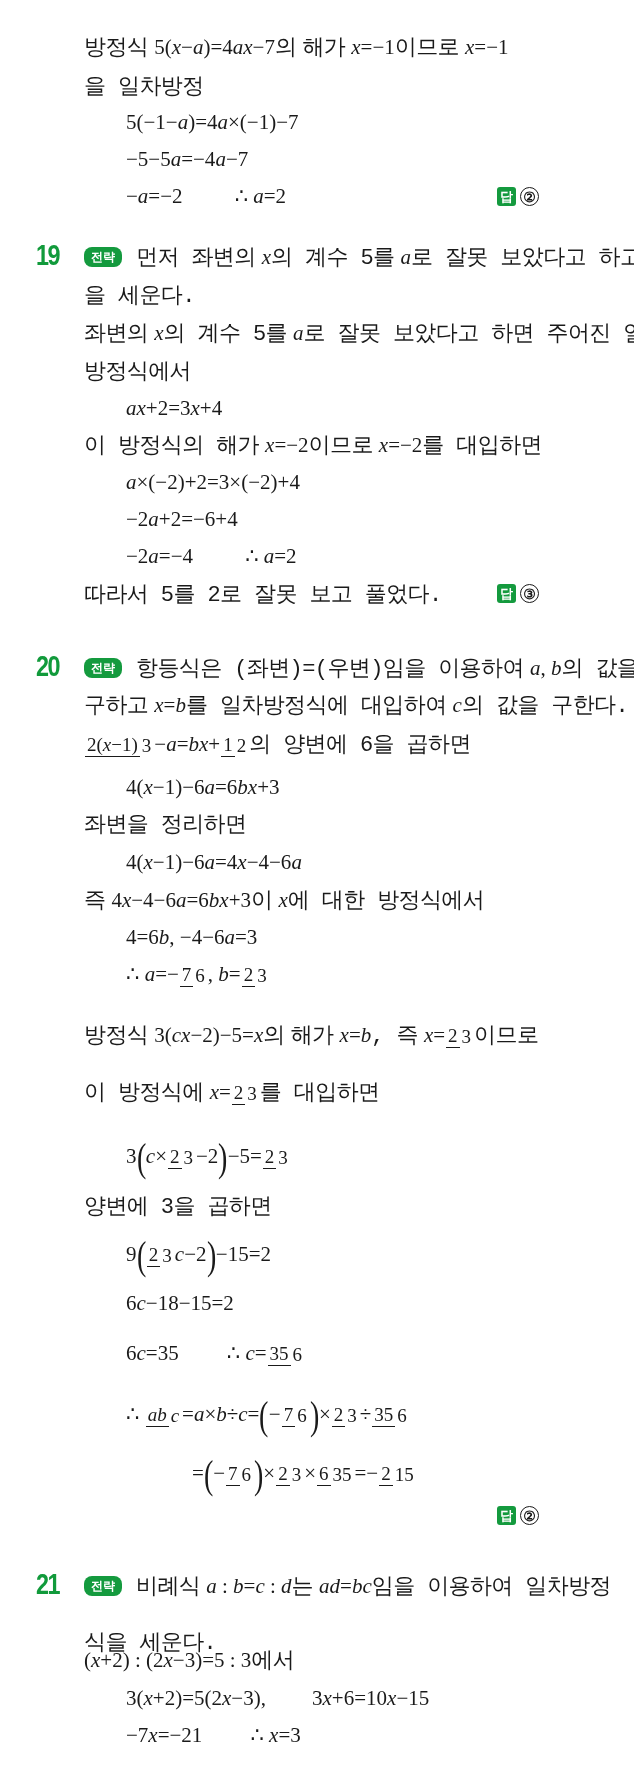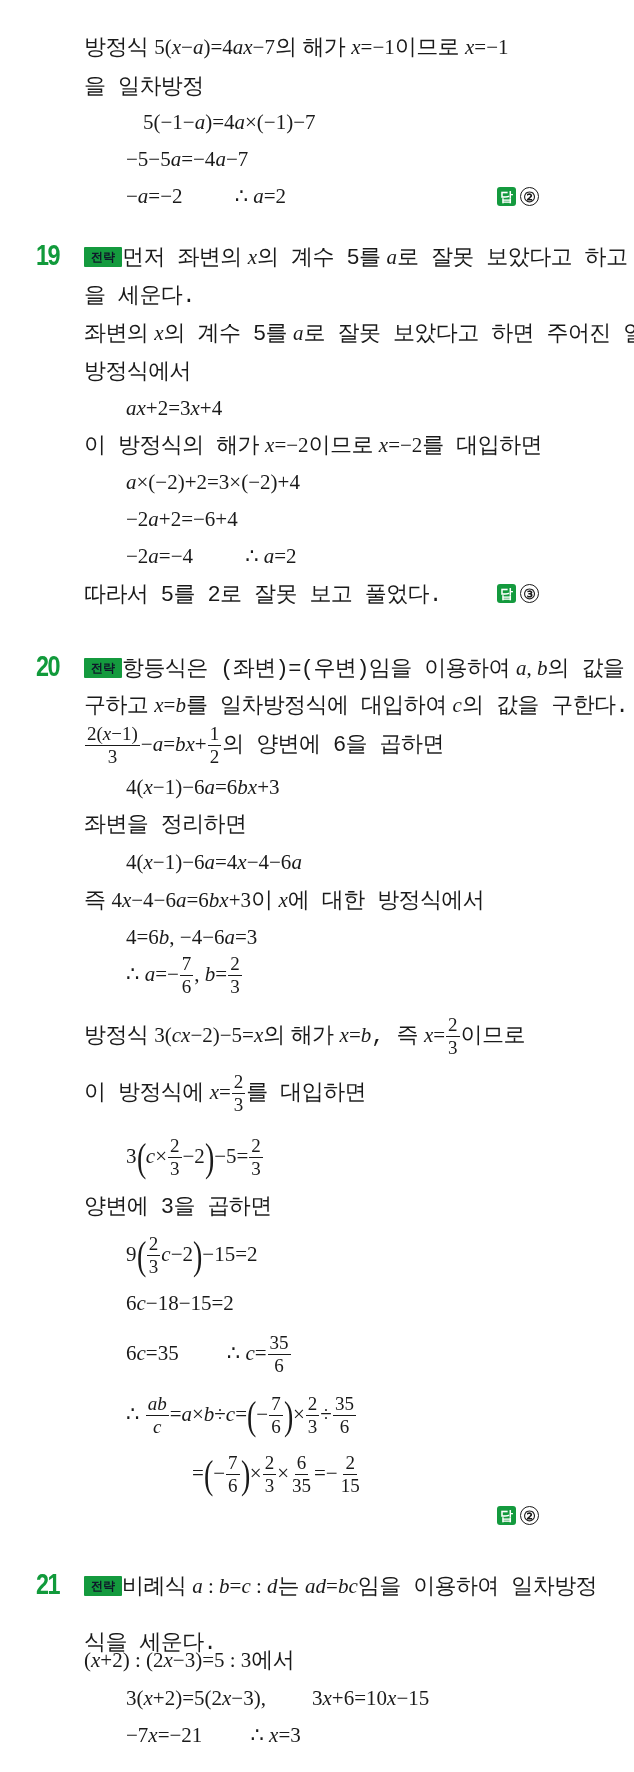--- a/index.html
+++ b/index.html
@@ -2,52 +2,52 @@
 <html><head>
 <meta charset="utf-8">
 <style>
   html, body { margin: 0; padding: 0; background: #ffffff; }
   body { width: 634px; height: 1772px; position: relative; overflow: hidden;
          font-family: "DejaVu Sans", "Liberation Sans", sans-serif; color: #1a1a1a; }
   .line { position: absolute; left: 0; white-space: nowrap; font-size: 19px; line-height: 28px; }
   .t { font-family: Liberation Mono, monospace; font-size: 22px; letter-spacing: -0.6px; }
   .m { font-family: "Liberation Serif", "DejaVu Serif", serif; font-size: 21px; }
   .mi { font-family: "Liberation Serif", "DejaVu Serif", serif; font-style: italic; font-size: 21px; }
-  .frac { display: inline-flex; flex-direction: column; align-items: center; vertical-align: middle;
+  .frac { display: inline-flex; flex-direction: row; align-items: center; vertical-align: middle;
           font-family: "Liberation Serif", serif; font-size: 19px; line-height: 20px; margin: 0 1px; }
   .frac .num { padding: 0 2px 1px 2px; border-bottom: 1.2px solid #1a1a1a; }
   .frac .den { padding: 1px 2px 0 2px; }
   .frac.it .num, .frac.it .den { font-style: italic; }
   .bigp { font-family: "Liberation Serif", serif; font-size: 40px; line-height: 40px; vertical-align: middle;
           display: inline-block; transform: scaleX(0.7); margin: 0 -2px; }
   .qnum { position: absolute; left: 36px; font-family: "Liberation Sans", sans-serif; font-weight: bold;
           color: #119a3b; font-size: 30px; letter-spacing: -2px; transform: scaleX(0.78); transform-origin: left; }
-  .strategy { display: inline-block; background: #149a3e; color: #0f172a; font-size: 12px; font-weight: bold;
-              border-radius: 1px; padding: 2px 7px; line-height: 16px; vertical-align: 3px; margin-right: 0; }
+  .strategy { display: inline-block; background: #149a3e; color: #ffffff; font-size: 12px; font-weight: bold;
+              border-radius: 8px; padding: 2px 7px; line-height: 16px; vertical-align: 3px; margin-right: 14px; }
   .answer { position: absolute; right: 95px; display: flex; align-items: center; gap: 4px; }
   .answer-box { background: #149a3e; color: #fff; font-size: 13px; font-weight: bold; width: 19px; height: 19px;
                 border-radius: 3px; display: flex; align-items: center; justify-content: center; }
   .answer-num { width: 19px; height: 19px; border: 1.6px solid #1a1a1a; border-radius: 50%; font-size: 14px;
                 font-weight: bold; display: flex; align-items: center; justify-content: center; box-sizing: border-box;
                 font-family: "Liberation Sans", sans-serif; }
 </style>
 </head>
 <body>
 
 <div class="line" style="top:33px;left:84px;">
   <span class="t">방정식</span>
   <span class="m">5(</span><span class="mi">x</span><span class="m">−</span><span class="mi">a</span><span class="m">)=4</span><span class="mi">ax</span><span class="m">−7</span><span class="t">의</span>
   <span class="t">해가</span>
   <span class="mi">x</span><span class="m">=−1</span><span class="t">이므로</span>
   <span class="mi">x</span><span class="m">=−1</span>
 </div>
 <div class="line" style="top:72px;left:84px;">
   <span class="t">을 일차방정</span>
 </div>
-<div class="line" style="top:108px;left:126px;margin-left:17px;">
+<div class="line" style="top:108px;left:126px;">
   <span class="m">5(−1−</span><span class="mi">a</span><span class="m">)=4</span><span class="mi">a</span><span class="m">×(−1)−7</span>
 </div>
 <div class="line" style="top:145px;left:126px;">
   <span class="m">−5−5</span><span class="mi">a</span><span class="m">=−4</span><span class="mi">a</span><span class="m">−7</span>
 </div>
 <div class="line" style="top:182px;left:126px;">
   <span class="m">−</span><span class="mi">a</span><span class="m">=−2</span>
   <span style="display:inline-block;width:40px;"></span>
   <span class="m">∴ </span><span class="mi">a</span><span class="m">=2</span>
 </div>

